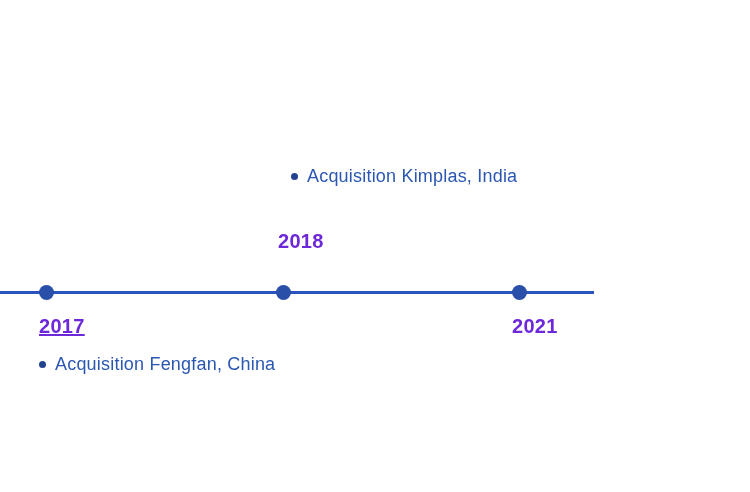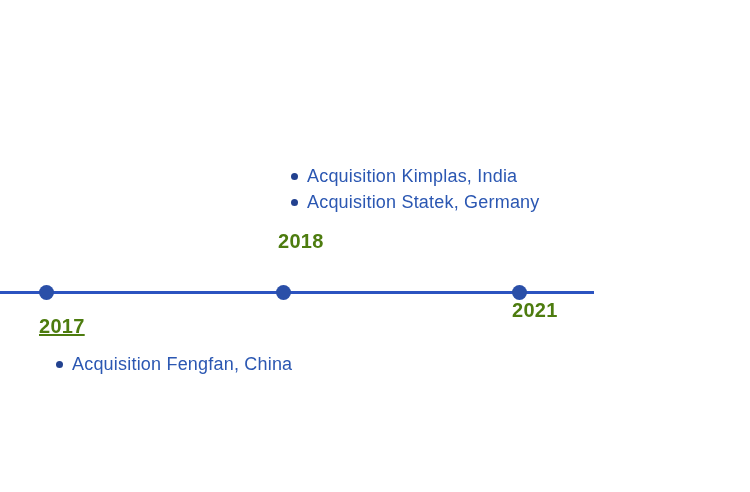--- a/index.html
+++ b/index.html
@@ -34,29 +34,29 @@
     border-radius: 50%;
     background: #2a4fa8;
   }
   .node-2017 { left: 38.5px; }
   .node-2018 { left: 275.5px; }
   .node-2021 { left: 511.5px; }
 
   
   .year-label {
     position: absolute;
-    color: #4d7c0f;
+    color: #6d28d9;
     font-size: 20px;
     font-weight: 700;
     line-height: 24px;
     letter-spacing: 0.3px;
   }
   .year-2017 { left: 39px;  top: 266px; text-decoration: underline; }
   .year-2018 { left: 278px; top: 181px; }
-  .year-2021 { left: 512px; top: 250px; }
+  .year-2021 { left: 512px; top: 266px; }
 
   
   .event-list {
     position: absolute;
     margin: 0;
     padding: 0;
     list-style: none;
   }
   .event-list li {
     position: relative;
@@ -69,42 +69,38 @@
   .event-list li .bullet-dot {
     position: absolute;
     left: 1px;
     top: 10px;
     width: 7px;
     height: 7px;
     border-radius: 50%;
     background: #22418f;
   }
   .list-2018 { left: 290px; top: 115px; }
-  .list-2017 { left: 55px;  top: 303px; }
+  .list-2017 { left: 38px;  top: 303px; }
   .list-2021 { left: 524px; top: 305px; width: 212px; }
 </style>
 </head>
 <body>
 
 <div class="stage">
 
   <div class="timeline-line"></div>
   <div class="timeline-node node-2017"></div>
   <div class="timeline-node node-2018"></div>
   <div class="timeline-node node-2021"></div>
 
   <ul class="event-list list-2018">
     <li>
       <span class="bullet-dot"></span>
       <span>Acquisition Kimplas, India</span>
     </li>
-    <li>
-      <span class="bullet-dot"></span>
-      <span>Acquisition Statek, Germany</span>
-    </li>
   </ul>
   <div class="year-label year-2018">2018</div>
 
   <div class="year-label year-2017">2017</div>
   <ul class="event-list list-2017">
     <li>
       <span class="bullet-dot"></span>
       <span>Acquisition Fengfan, China</span>
     </li>
   </ul>

